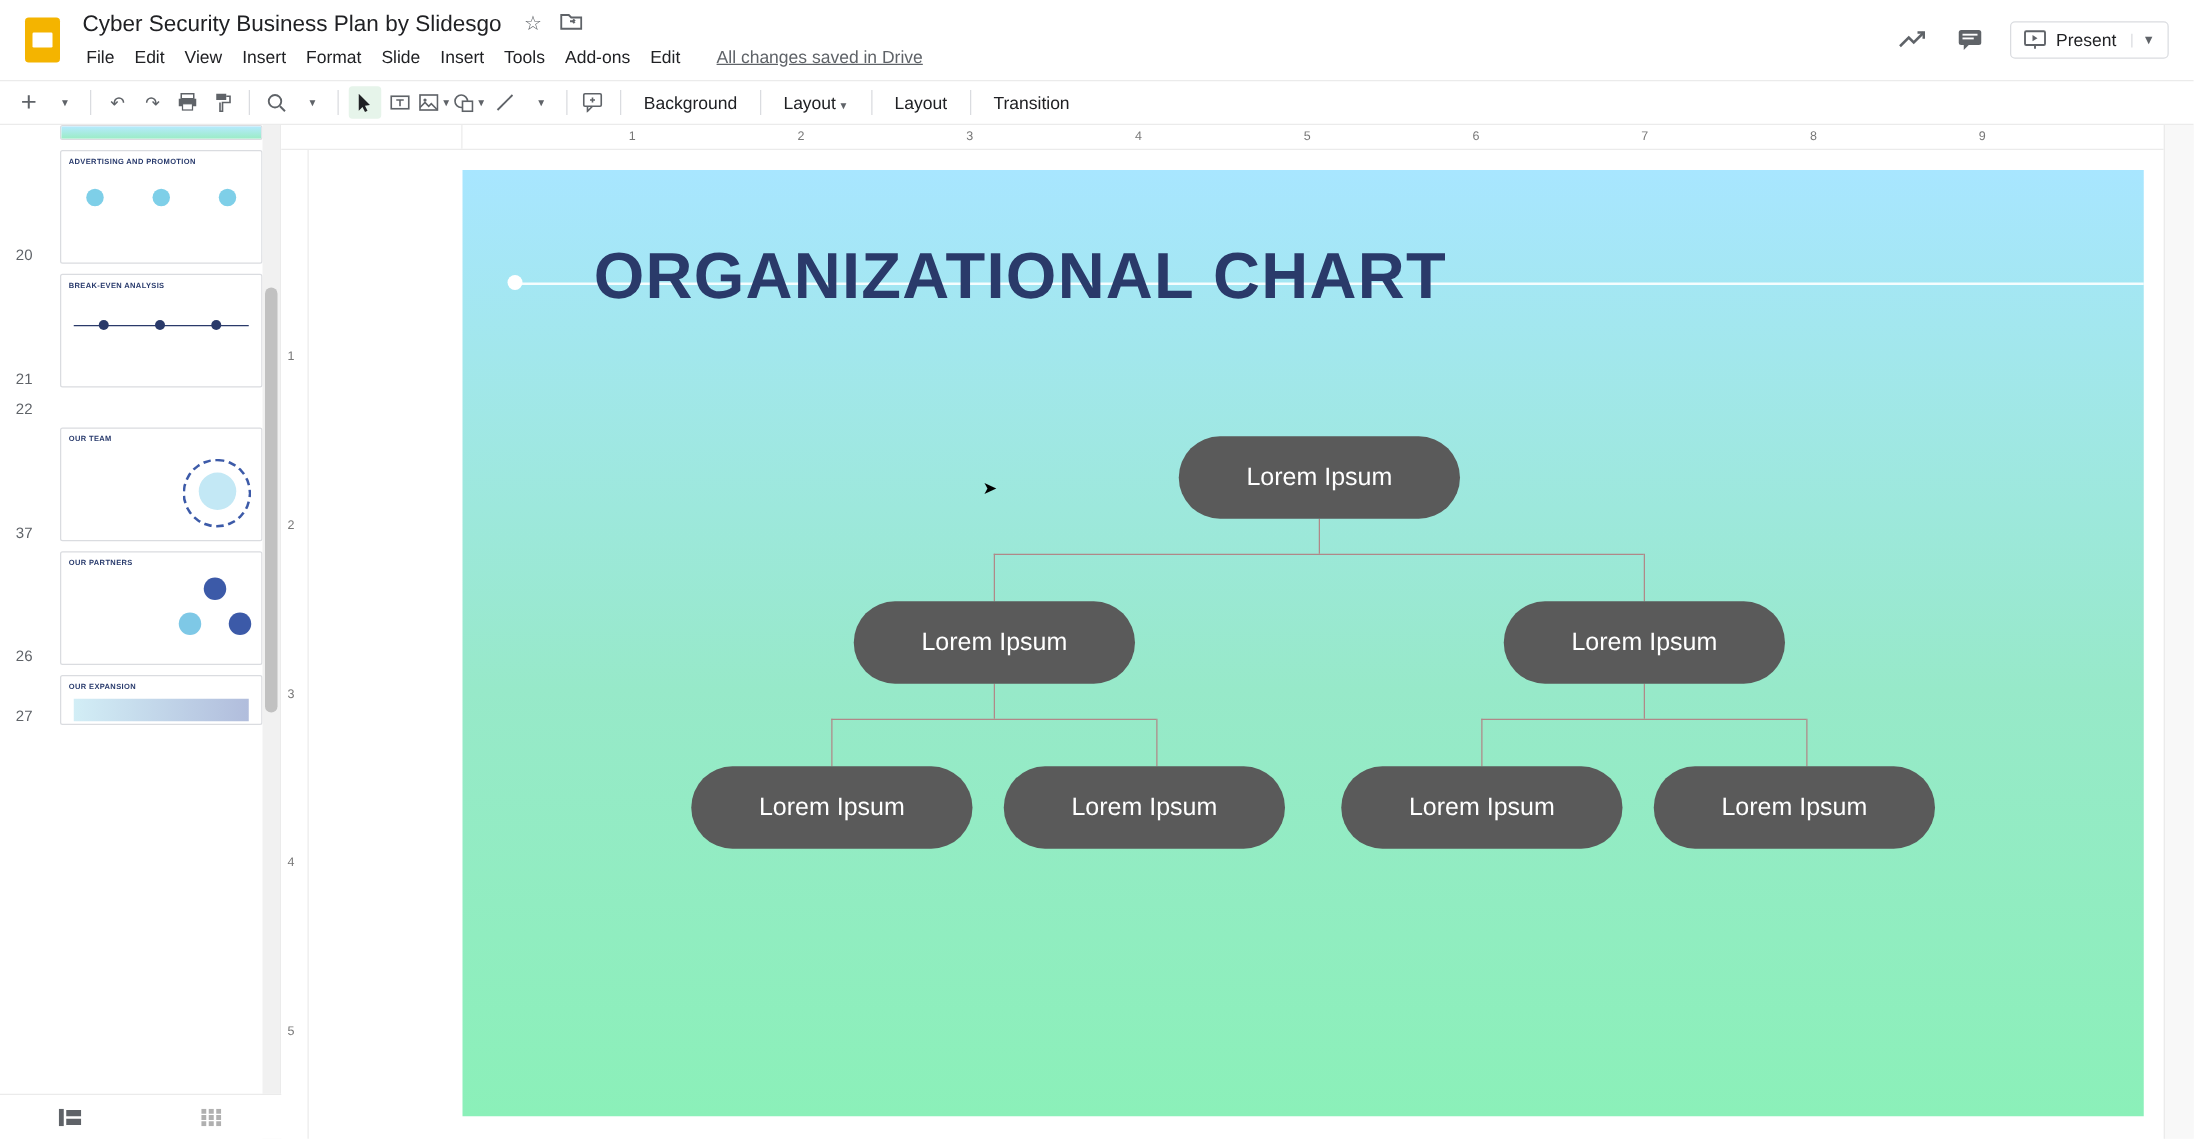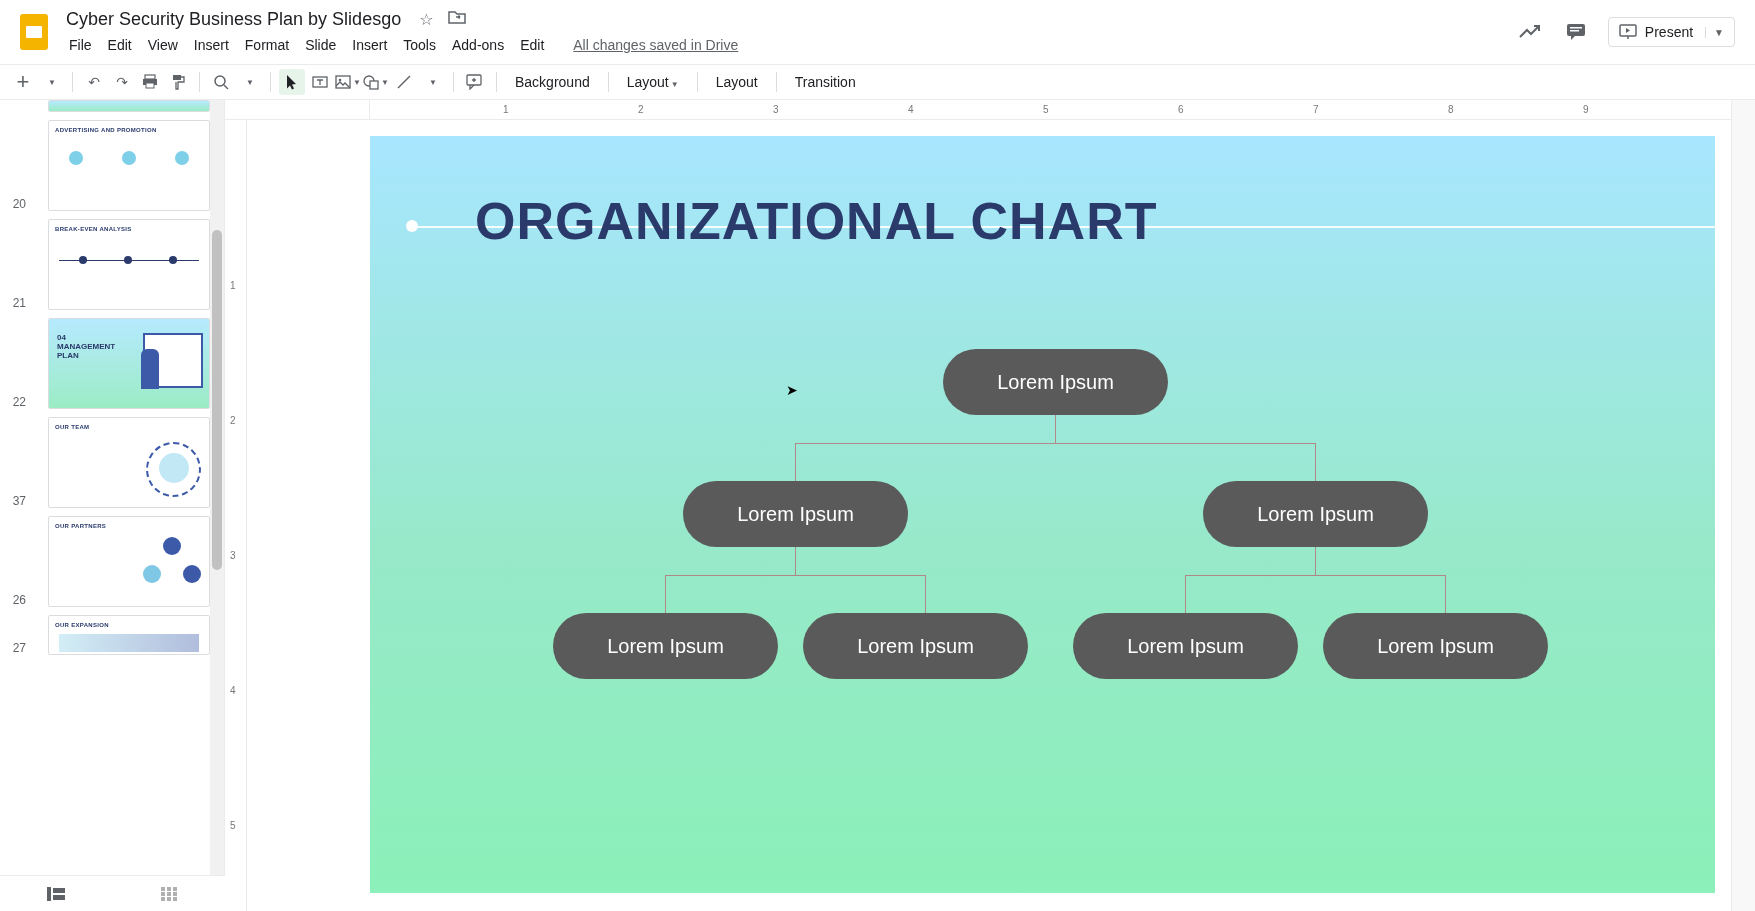--- a/index.html
+++ b/index.html
@@ -268,26 +268,20 @@
             <span class="thumb-label">BREAK-EVEN ANALYSIS</span>
           <div style="position:absolute;top:40px;left:10px;right:10px;height:1px;background:#2a3a6a;"></div>
           <div style="position:absolute;top:36px;left:30px;width:8px;height:8px;background:#2a3a6a;border-radius:50%;"></div>
           <div style="position:absolute;top:36px;left:75px;width:8px;height:8px;background:#2a3a6a;border-radius:50%;"></div>
           <div style="position:absolute;top:36px;left:120px;width:8px;height:8px;background:#2a3a6a;border-radius:50%;"></div>
         </div>
       </div>
 
       <div class="slide-row">
         <span class="slide-num">22</span>
-        <div class="thumb">
-            <div class="th-grad"></div>
-          <div class="th-title-big" style="white-space:pre-line;width:60px;">04 MANAGEMENT PLAN</div>
-          <div style="position:absolute;right:6px;top:14px;width:60px;height:55px;background:#fff;border:2px solid #3c5aa8;"></div>
-          <div style="position:absolute;right:50px;top:30px;width:18px;height:40px;background:#3c5aa8;border-radius:6px 6px 0 0;"></div>
-        </div>
       </div>
 
 
       <div class="slide-row">
         <span class="slide-num">37</span>
         <div class="thumb">
             <span class="thumb-label">OUR TEAM</span>
           <div class="th-gear" style="border:2px dashed #3c5aa8;"></div>
           <div style="position:absolute;right:20px;top:35px;width:30px;height:30px;border-radius:50%;background:#c3e8f5;"></div>
         </div>

